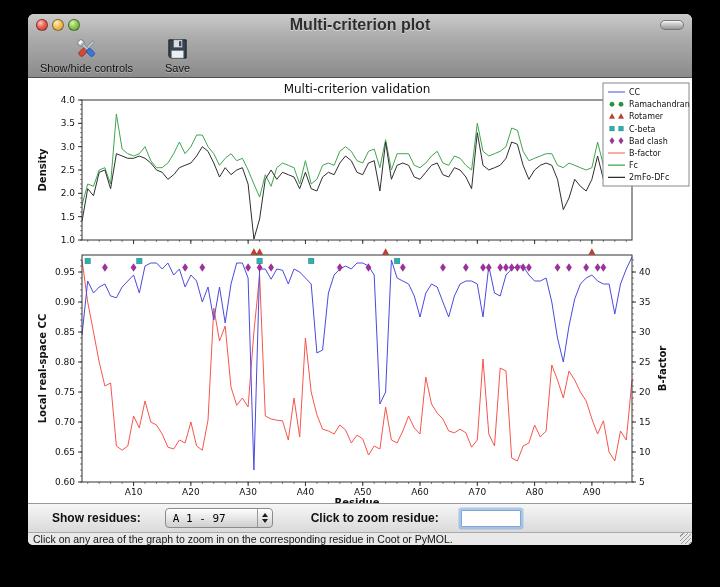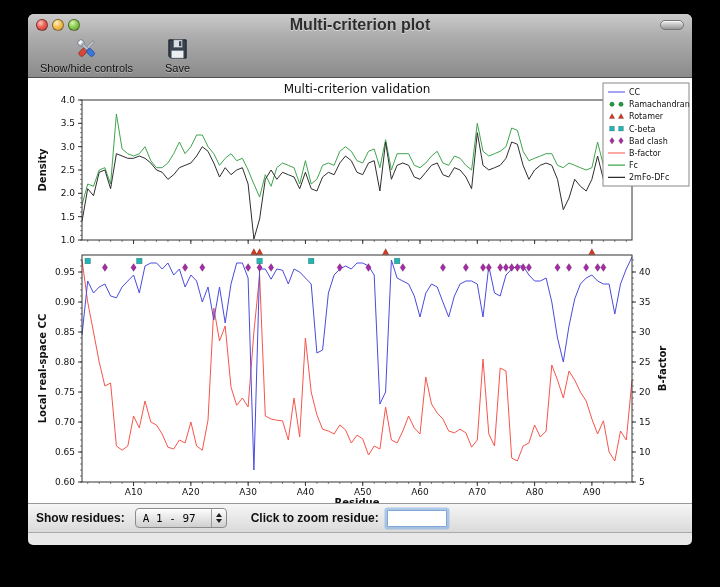--- a/index.html
+++ b/index.html
@@ -28,23 +28,23 @@
     border-bottom:1px solid #4f4f4f; display:flex; align-items:flex-end;
     gap:32px; padding:0 0 3px 12px; }
   .toolbtn { display:flex; flex-direction:column; align-items:center; cursor:default; }
   .toolbtn svg { width:25px; height:25px; margin-bottom:1px; }
   .toolbtn-label { font-size:11px; color:#101010; text-shadow:0 1px 0 rgba(255,255,255,.35); }
 
   .figure { flex:0 0 425px; background:#ffffff; display:flex; justify-content:flex-end; }
 
   .controls { flex:0 0 30px; background:linear-gradient(#f6f6f6,#dadada);
     border-top:1px solid #989898; border-bottom:1px solid #a9a9a9;
-    display:flex; align-items:center; padding-left:8px;
-    font-size:12px; font-weight:bold; color:#101010; }
-  .popup { margin-left:10px; width:92px; height:20px; border:1px solid #8b8b8b;
+    display:flex; align-items:center; padding-left:24px;
+    font-size:12px; font-weight:bold; color:#101010;gap:14px; }
+  .popup { margin-left:10px; width:108px; height:20px; border:1px solid #8b8b8b;
     border-radius:4px; background:linear-gradient(#fefefe,#cfcfcf);
     display:flex; align-items:center; box-shadow:inset 0 1px 0 #fff; }
   .popup-value { flex:1; font:11px "DejaVu Sans Mono",monospace; color:#000; padding-left:7px; }
   .stepper { width:15px; align-self:stretch; border-left:1px solid #9a9a9a;
     display:flex; flex-direction:column; align-items:center; justify-content:center; gap:2px; }
   .stepper .up { width:0; height:0; border-left:3px solid transparent;
     border-right:3px solid transparent; border-bottom:4px solid #1c1c1c; }
   .stepper .dn { width:0; height:0; border-left:3px solid transparent;
     border-right:3px solid transparent; border-top:4px solid #1c1c1c; }
   .zoom-label { margin-left:24px; }
@@ -452,14 +452,18 @@
       <span class="popup-value">A  1 - 97</span>
       <span class="stepper">
           <i class="up"></i>
           <i class="dn"></i>
         </span>
     </div>
     <span class="zoom-label">Click to zoom residue:</span>
     <input class="zoombox" value="" style="">
   </div>
 
+  <div class="statusbar">
+    <span>Click on any area of the graph to zoom in on the corresponding residue in Coot or PyMOL.</span>
+    <div class="grip"></div>
+  </div>
 
 </div>
 
 </body></html>

